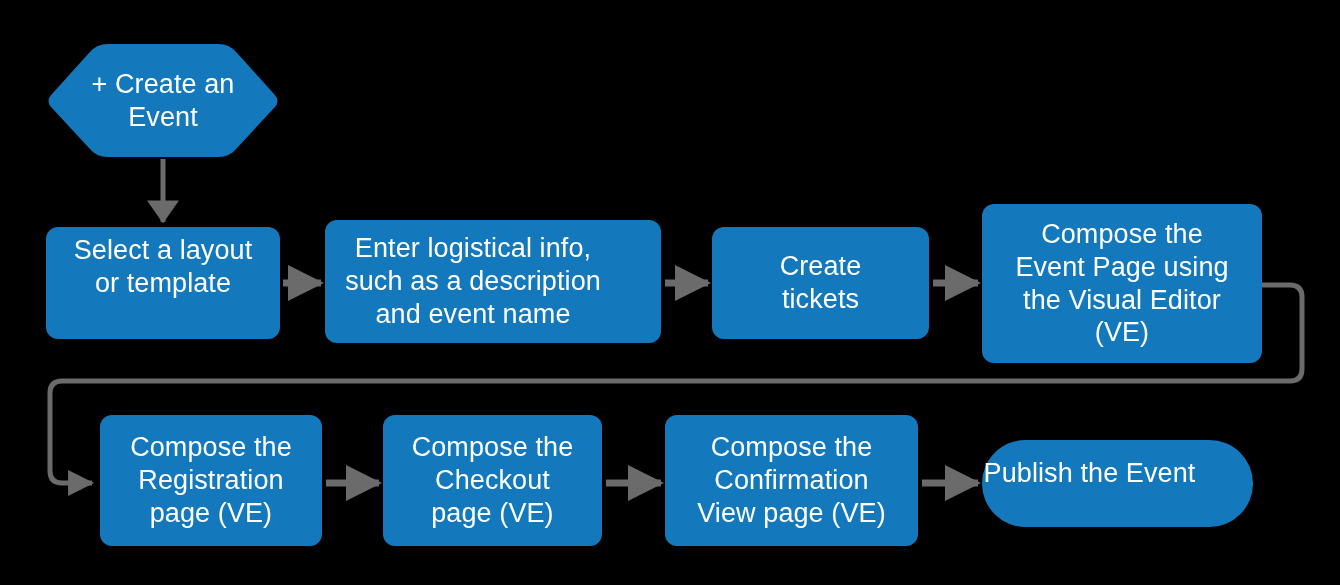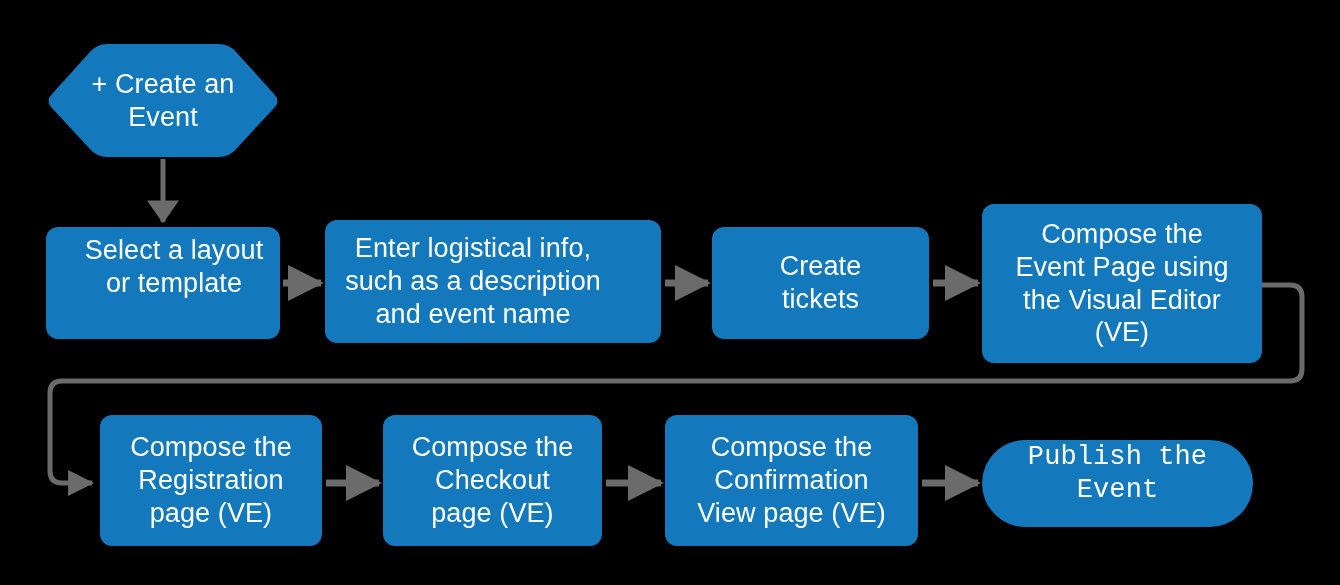--- a/index.html
+++ b/index.html
@@ -110,21 +110,21 @@
 
       <line x1="606" y1="483" x2="661" y2="483" stroke-width="7" marker-end="url(#arrowHead)"></line>
 
       <line x1="922" y1="483" x2="978" y2="483" stroke-width="7" marker-end="url(#arrowHead)"></line>
     </g>
   </svg>
 
   <div class="node-label" style="left:46px; top:44px; width:234px; height:113px;">+ Create an
 Event</div>
 
-  <div class="node-label" style="left:46px; top:227px; width:234px; height:80px;padding-left:11px;">Select a layout
+  <div class="node-label" style="left:46px; top:227px; width:234px; height:80px;">Select a layout
 or template</div>
 
   <div class="node-label" style="left:325px; top:220px; width:296px; height:123px;">Enter logistical info,
 such as a description
 and event name</div>
 
   <div class="node-label" style="left:712px; top:227px; width:217px; height:112px;">Create
 tickets</div>
 
   <div class="node-label" style="left:982px; top:204px; width:280px; height:159px;">Compose the
@@ -137,15 +137,15 @@
 page (VE)</div>
 
   <div class="node-label" style="left:383px; top:415px; width:219px; height:131px;">Compose the
 Checkout
 page (VE)</div>
 
   <div class="node-label" style="left:665px; top:415px; width:253px; height:131px;">Compose the
 Confirmation
 View page (VE)</div>
 
-  <div class="node-label" style="left:982px; top:440px; width:271px; height:67px;font-family:Liberation Mono, monospace;">Publish the Event</div>
+  <div class="node-label" style="left:954px; top:440px; width:271px; height:67px;">Publish the Event</div>
 
 </div>
 
 </body></html>

